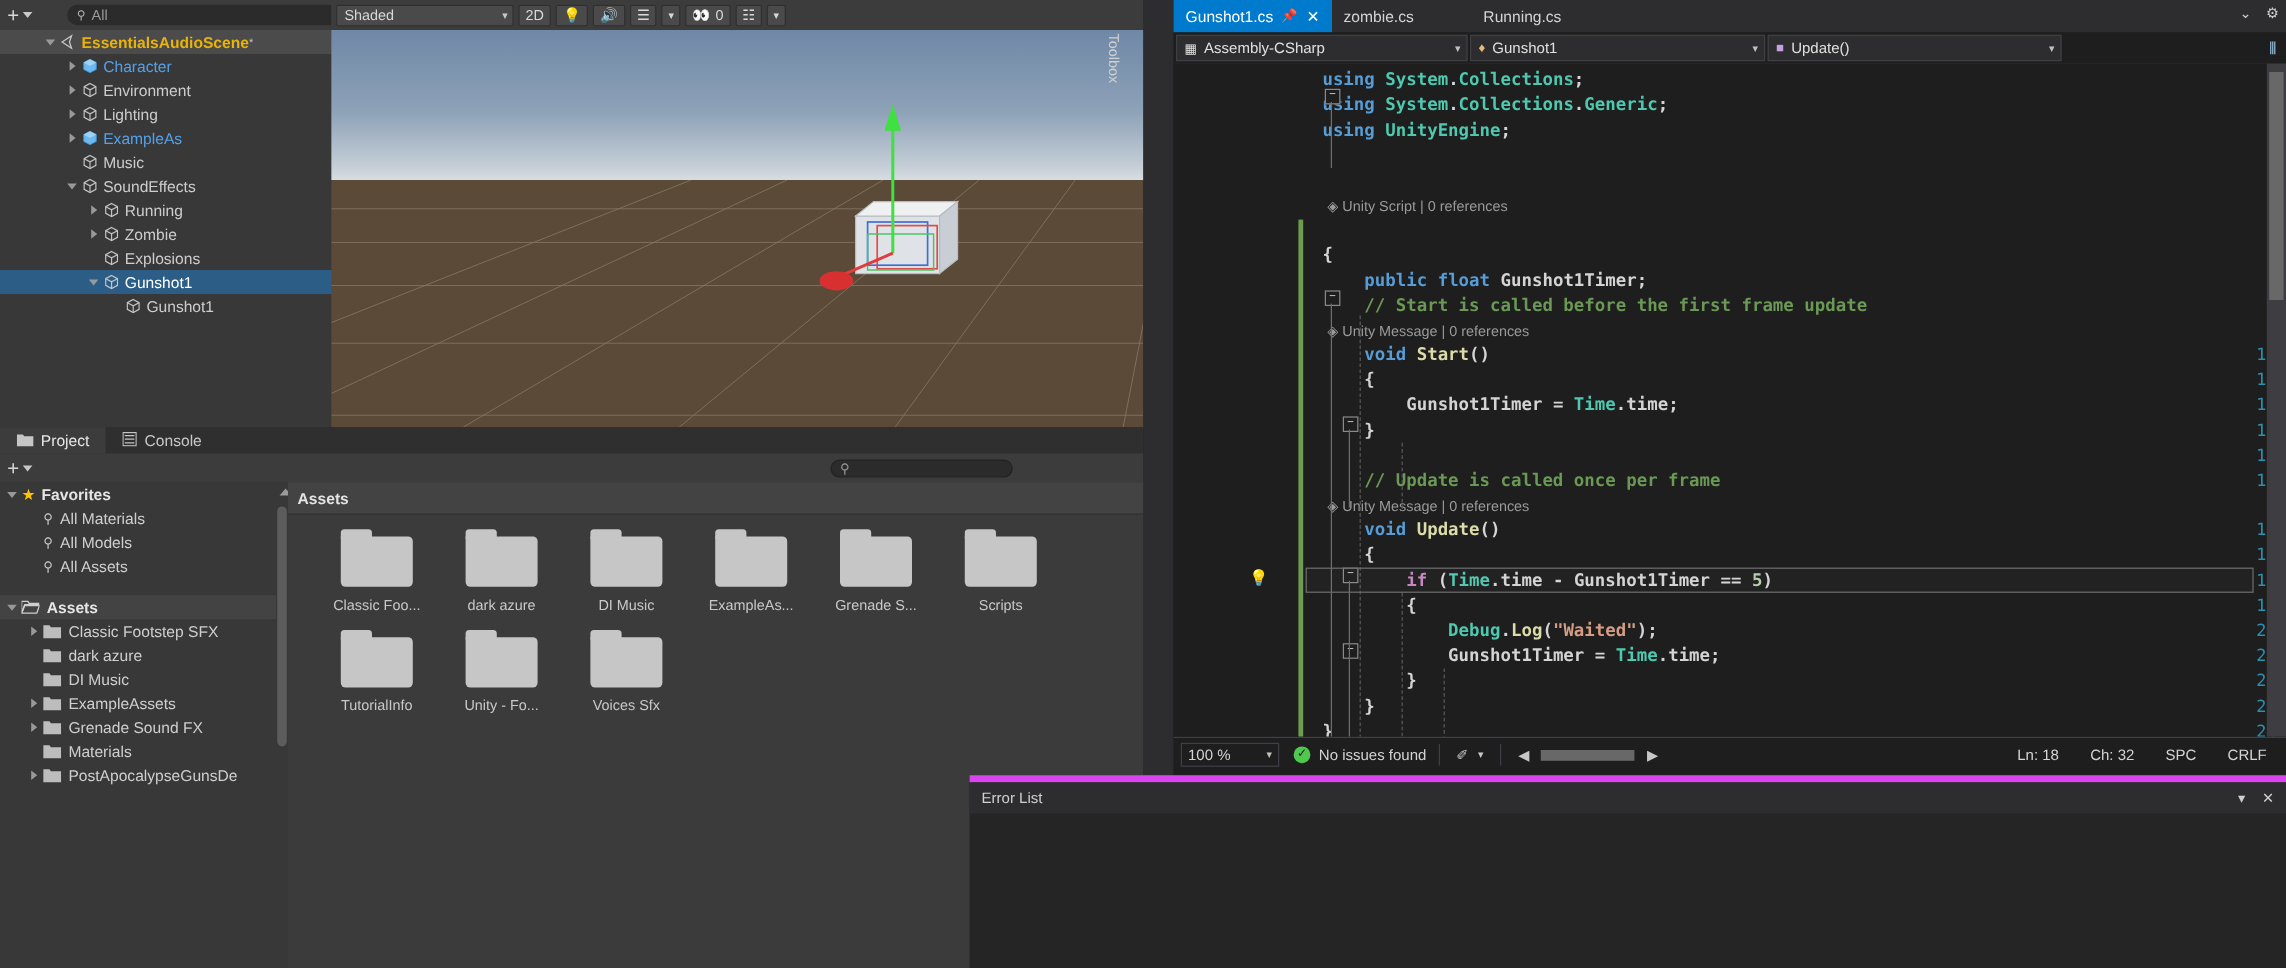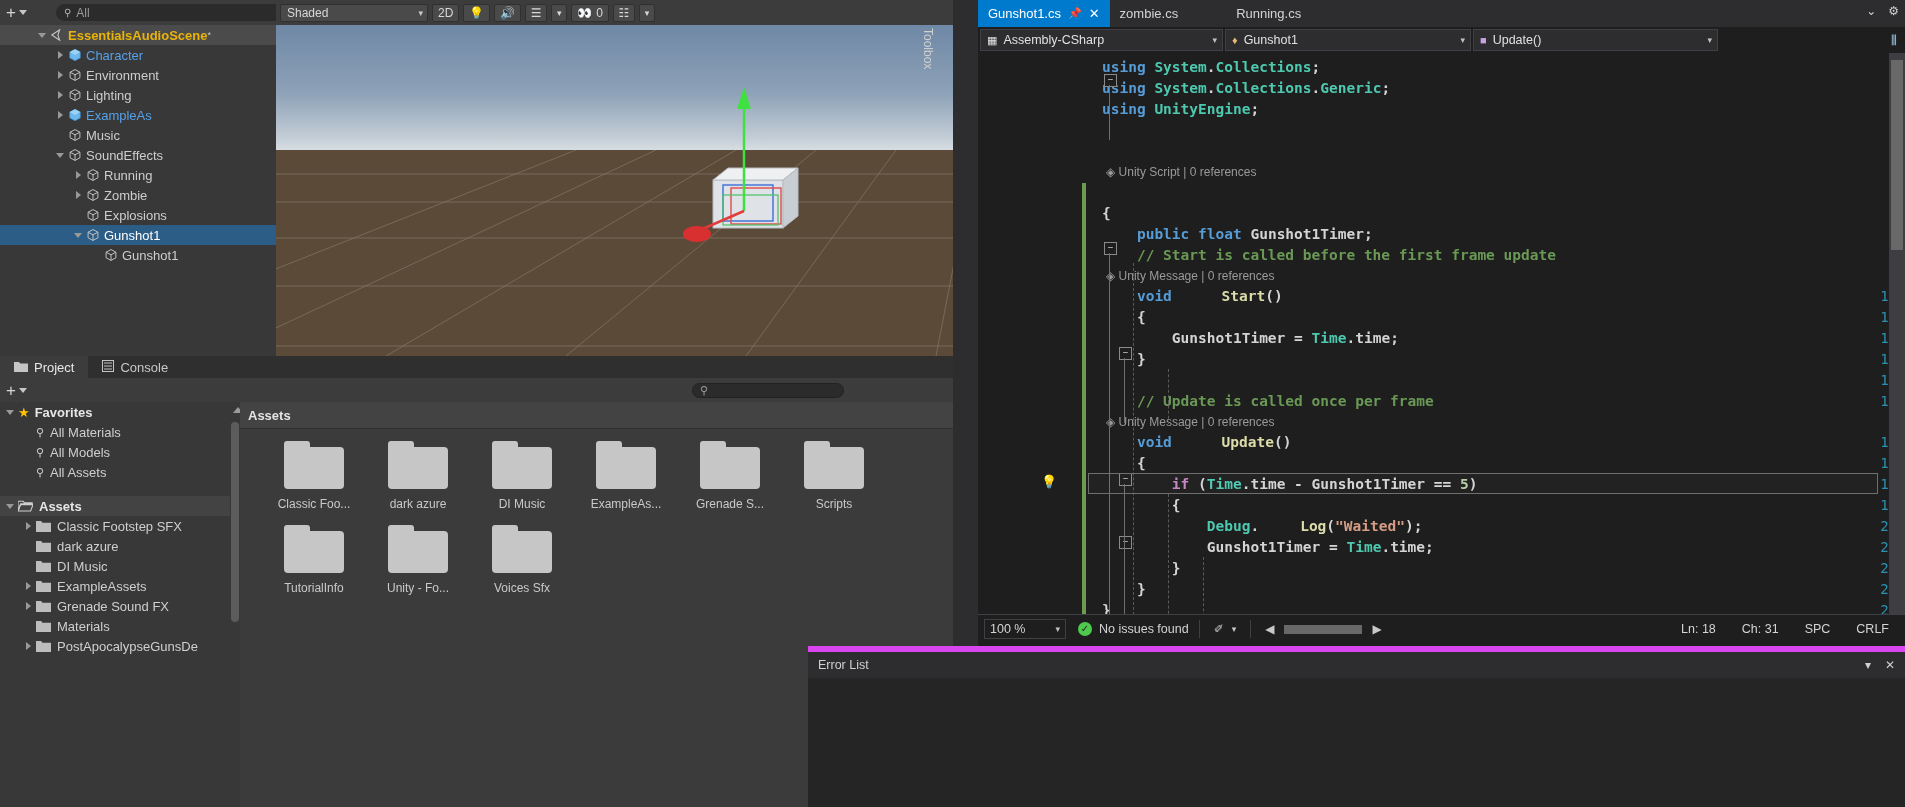--- a/index.html
+++ b/index.html
@@ -90,21 +90,21 @@
   .navcombo .dd{position:absolute;right:5px;color:#c0c0c0;font-size:9px;}
 
   .vs-editor{position:absolute;left:25px;top:53px;width:927px;height:561px;background:#1e1e1e;overflow:hidden;
              font-family:"DejaVu Sans Mono","Liberation Mono",monospace;font-size:14.5px;}
   .gutter{position:absolute;left:0;top:0;width:110px;height:561px;background:#1e1e1e;}
   .lnum{position:absolute;right:0;width:110px;text-align:right;color:#2b91af;font-size:14px;padding-right:8px;box-sizing:border-box;}
   .codearea{position:absolute;left:110px;top:0;right:0;height:561px;}
   .cline{position:absolute;left:0;white-space:pre;color:#d4d4d4;height:21px;line-height:21px;font-weight:bold;}
   .lens{position:absolute;left:0;white-space:pre;color:#9a9a9a;font-family:"Liberation Sans",sans-serif;font-size:12px;height:20px;line-height:20px;}
   .k{color:#569cd6;} .t{color:#4ec9b0;} .c{color:#6a9955;} .s{color:#d69d85;}
-  .m{color:#dcdcaa;margin-left:41px;} .kc{color:#c586c0;} .n{color:#b5cea8;} .w{color:#d4d4d4;}
+  .m{color:#dcdcaa;} .kc{color:#c586c0;} .n{color:#b5cea8;} .w{color:#d4d4d4;}
   .changebar{position:absolute;left:104px;width:4px;background:#6c9c4f;}
   .foldbox{position:absolute;width:11px;height:11px;border:1px solid #8a8a8a;background:#1e1e1e;color:#cfcfcf;font-size:9px;line-height:9px;text-align:center;}
   .foldline{position:absolute;width:1px;background:#6f6f6f;}
   .guide{position:absolute;width:1px;border-left:1px dashed #5a5a5a;}
   .curline{position:absolute;left:110px;height:21px;border:1px solid #6f6f6f;background:rgba(255,255,255,0.02);box-sizing:border-box;}
   .bulb{position:absolute;color:#5aa0d8;font-size:13px;}
 
   .vs-vscroll{position:absolute;right:0;top:53px;width:16px;height:561px;background:#3e3e42;}
   .vs-vthumb{position:absolute;right:2px;top:60px;width:12px;height:190px;background:#686868;border-radius:0;}
 
@@ -629,21 +629,21 @@
       <span>No issues found</span>
       <span class="divider"></span>
       <span class="arrowbtn">✐</span>
       <span class="arrowbtn" style="font-size:9px;">▾</span>
       <span class="divider"></span>
       <span class="arrowbtn">◀</span>
       <span class="miniscrollbar"></span>
       <span class="arrowbtn">▶</span>
       <span class="st-right">
         <span>Ln: 18</span>
-        <span>Ch: 31</span>
+        <span>Ch: 32</span>
         <span>SPC</span>
         <span>CRLF</span>
       </span>
     </div>
   </div>
 
   <div class="errorlist">
     <div class="el-tabs">
       <span>Error List</span>
       <span class="el-right">

